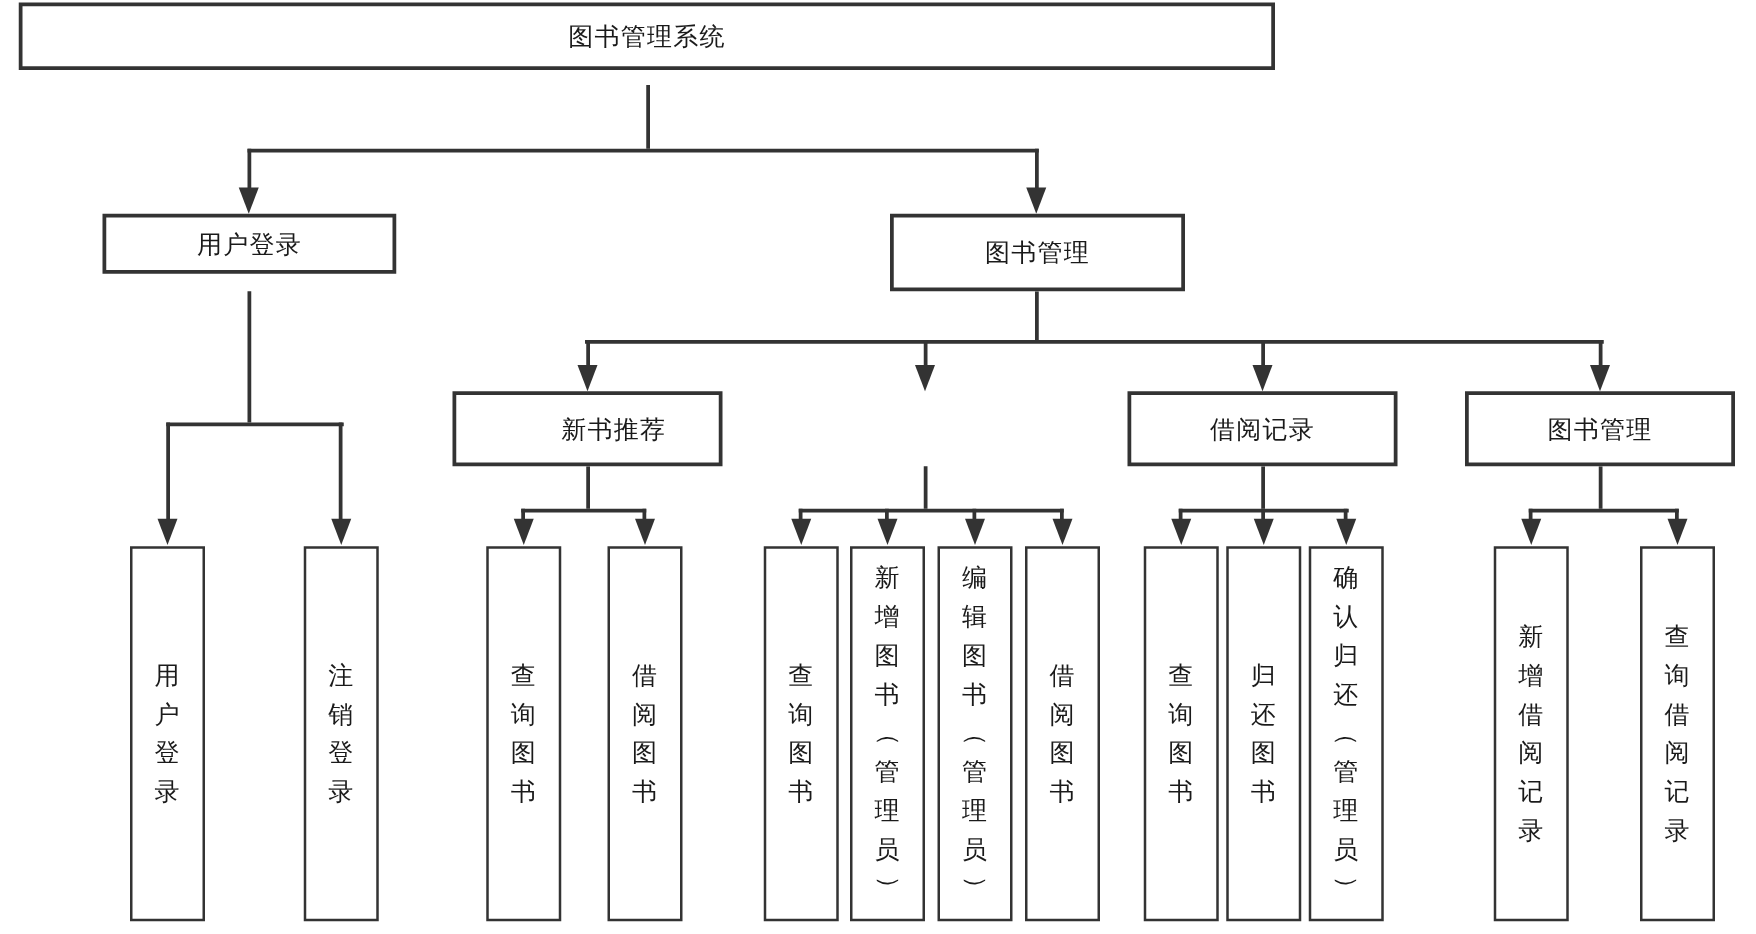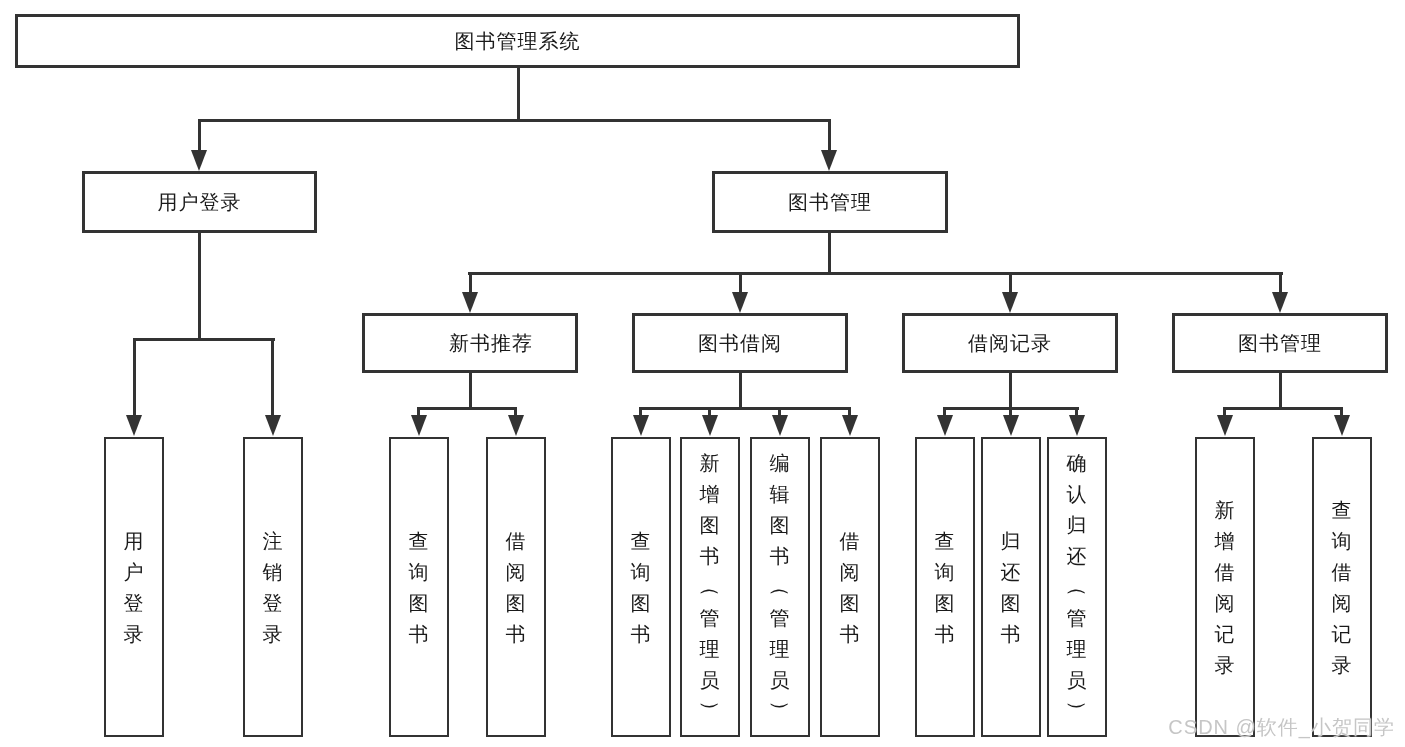--- a/index.html
+++ b/index.html
@@ -28,36 +28,33 @@
   .watermark {
     position:absolute; right:10px; bottom:6px; font-size:20px;
     color:#c6c6c6; text-shadow:0 0 2px #ffffff; z-index:3; letter-spacing:1px;
   }
 </style>
 </head>
 <body>
 
 <div class="canvas">
 
-  <div class="box" style="left:15px; top:14px; width:1005px; height:54px;">
+  <div class="box" style="left:15px; top:2px; width:1005px; height:54px;">
     <span>图书管理系统</span>
   </div>
 
-  <div class="box" style="left:82px; top:171px; width:235px; height:62px;">
+  <div class="box" style="left:82px; top:171px; width:235px; height:48px;">
     <span>用户登录</span>
   </div>
   <div class="box" style="left:712px; top:171px; width:236px; height:62px;align-items:center;">
     <span>图书管理</span>
   </div>
 
   <div class="box" style="left:362px; top:313px; width:216px; height:60px;padding-left:42px;">
     <span>新书推荐</span>
-  </div>
-  <div class="box" style="left:632px; top:313px; width:216px; height:60px;">
-    <span>图书借阅</span>
   </div>
   <div class="box" style="left:902px; top:313px; width:216px; height:60px;">
     <span>借阅记录</span>
   </div>
   <div class="box" style="left:1172px; top:313px; width:216px; height:60px;">
     <span>图书管理</span>
   </div>
 
   <div class="box leaf" style="left:104px; top:437px; width:60px; height:300px;">
     <span class="vlabel">
@@ -235,14 +232,13 @@
       <div class="arrow" style="left: 702px; top: 415px;"></div>
       <div class="arrow" style="left: 772px; top: 415px;"></div>
       <div class="arrow" style="left: 842px; top: 415px;"></div>
       <div class="arrow" style="left: 937px; top: 415px;"></div>
       <div class="arrow" style="left: 1003px; top: 415px;"></div>
       <div class="arrow" style="left: 1069px; top: 415px;"></div>
       <div class="arrow" style="left: 1217px; top: 415px;"></div>
       <div class="arrow" style="left: 1334px; top: 415px;"></div>
     </div>
 
-  <div class="watermark">CSDN @软件_小贺同学</div>
 </div>
 
 </body></html>

